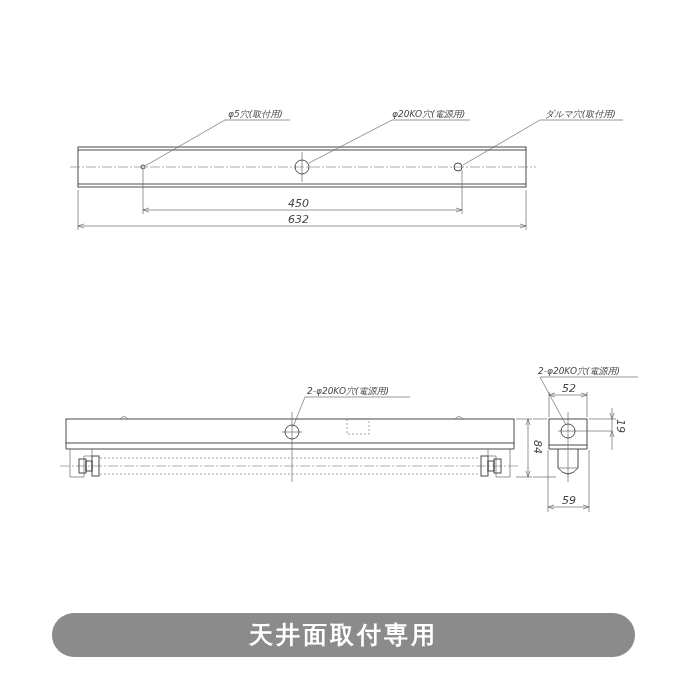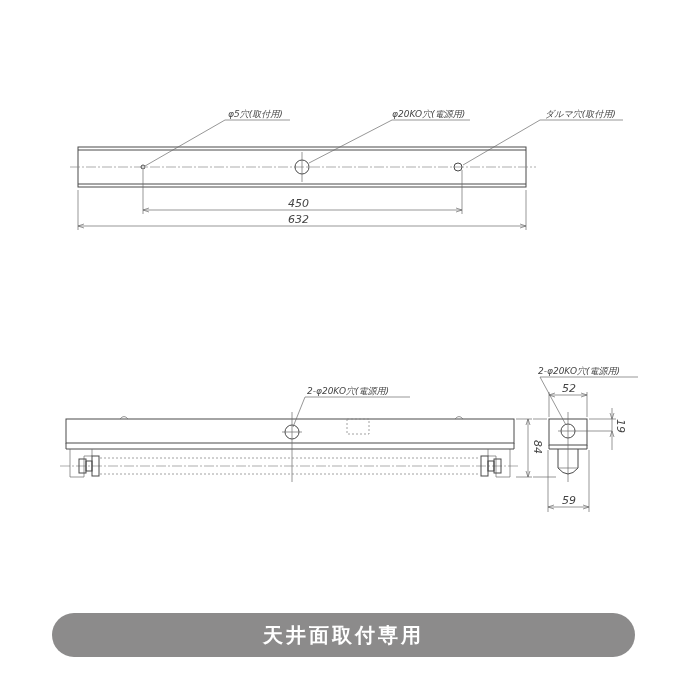--- a/index.html
+++ b/index.html
@@ -8,21 +8,21 @@
   svg { position: absolute; left: 0; top: 0; }
   .ln { stroke: #4a4a4a; stroke-width: 1; fill: none; }
   .thin { stroke: #6a6a6a; stroke-width: 0.7; fill: none; }
   .ctr { stroke: #8a8a8a; stroke-width: 0.7; fill: none; stroke-dasharray: 10 2 2 2; }
   .hid { stroke: #8a8a8a; stroke-width: 0.8; fill: none; stroke-dasharray: 2 2; }
   .lbl { font-family: "DejaVu Sans", sans-serif; font-style: italic; fill: #444; }
   .dim { font-family: "DejaVu Sans", sans-serif; font-style: italic; font-size: 11px; fill: #444; }
   .banner { position: absolute; left: 52px; top: 613px; width: 583px; height: 44px;
             background: #8c8b8b; border-radius: 22px; display: flex; align-items: center;
             justify-content: center; }
-  .banner span { color: #ffffff; font-size: 20px; font-weight: bold; letter-spacing: 3px;
+  .banner span { color: #ffffff; font-size: 24px; font-weight: bold; letter-spacing: 3px;
                  font-family: "DejaVu Sans", sans-serif; }
 </style>
 </head>
 <body>
 
 <svg width="700" height="700" viewBox="0 0 700 700">
 
   <g>
     <rect class="ln" x="78" y="147" width="448" height="40"></rect>
     <line class="ln" x1="78" y1="150" x2="526" y2="150"></line>

